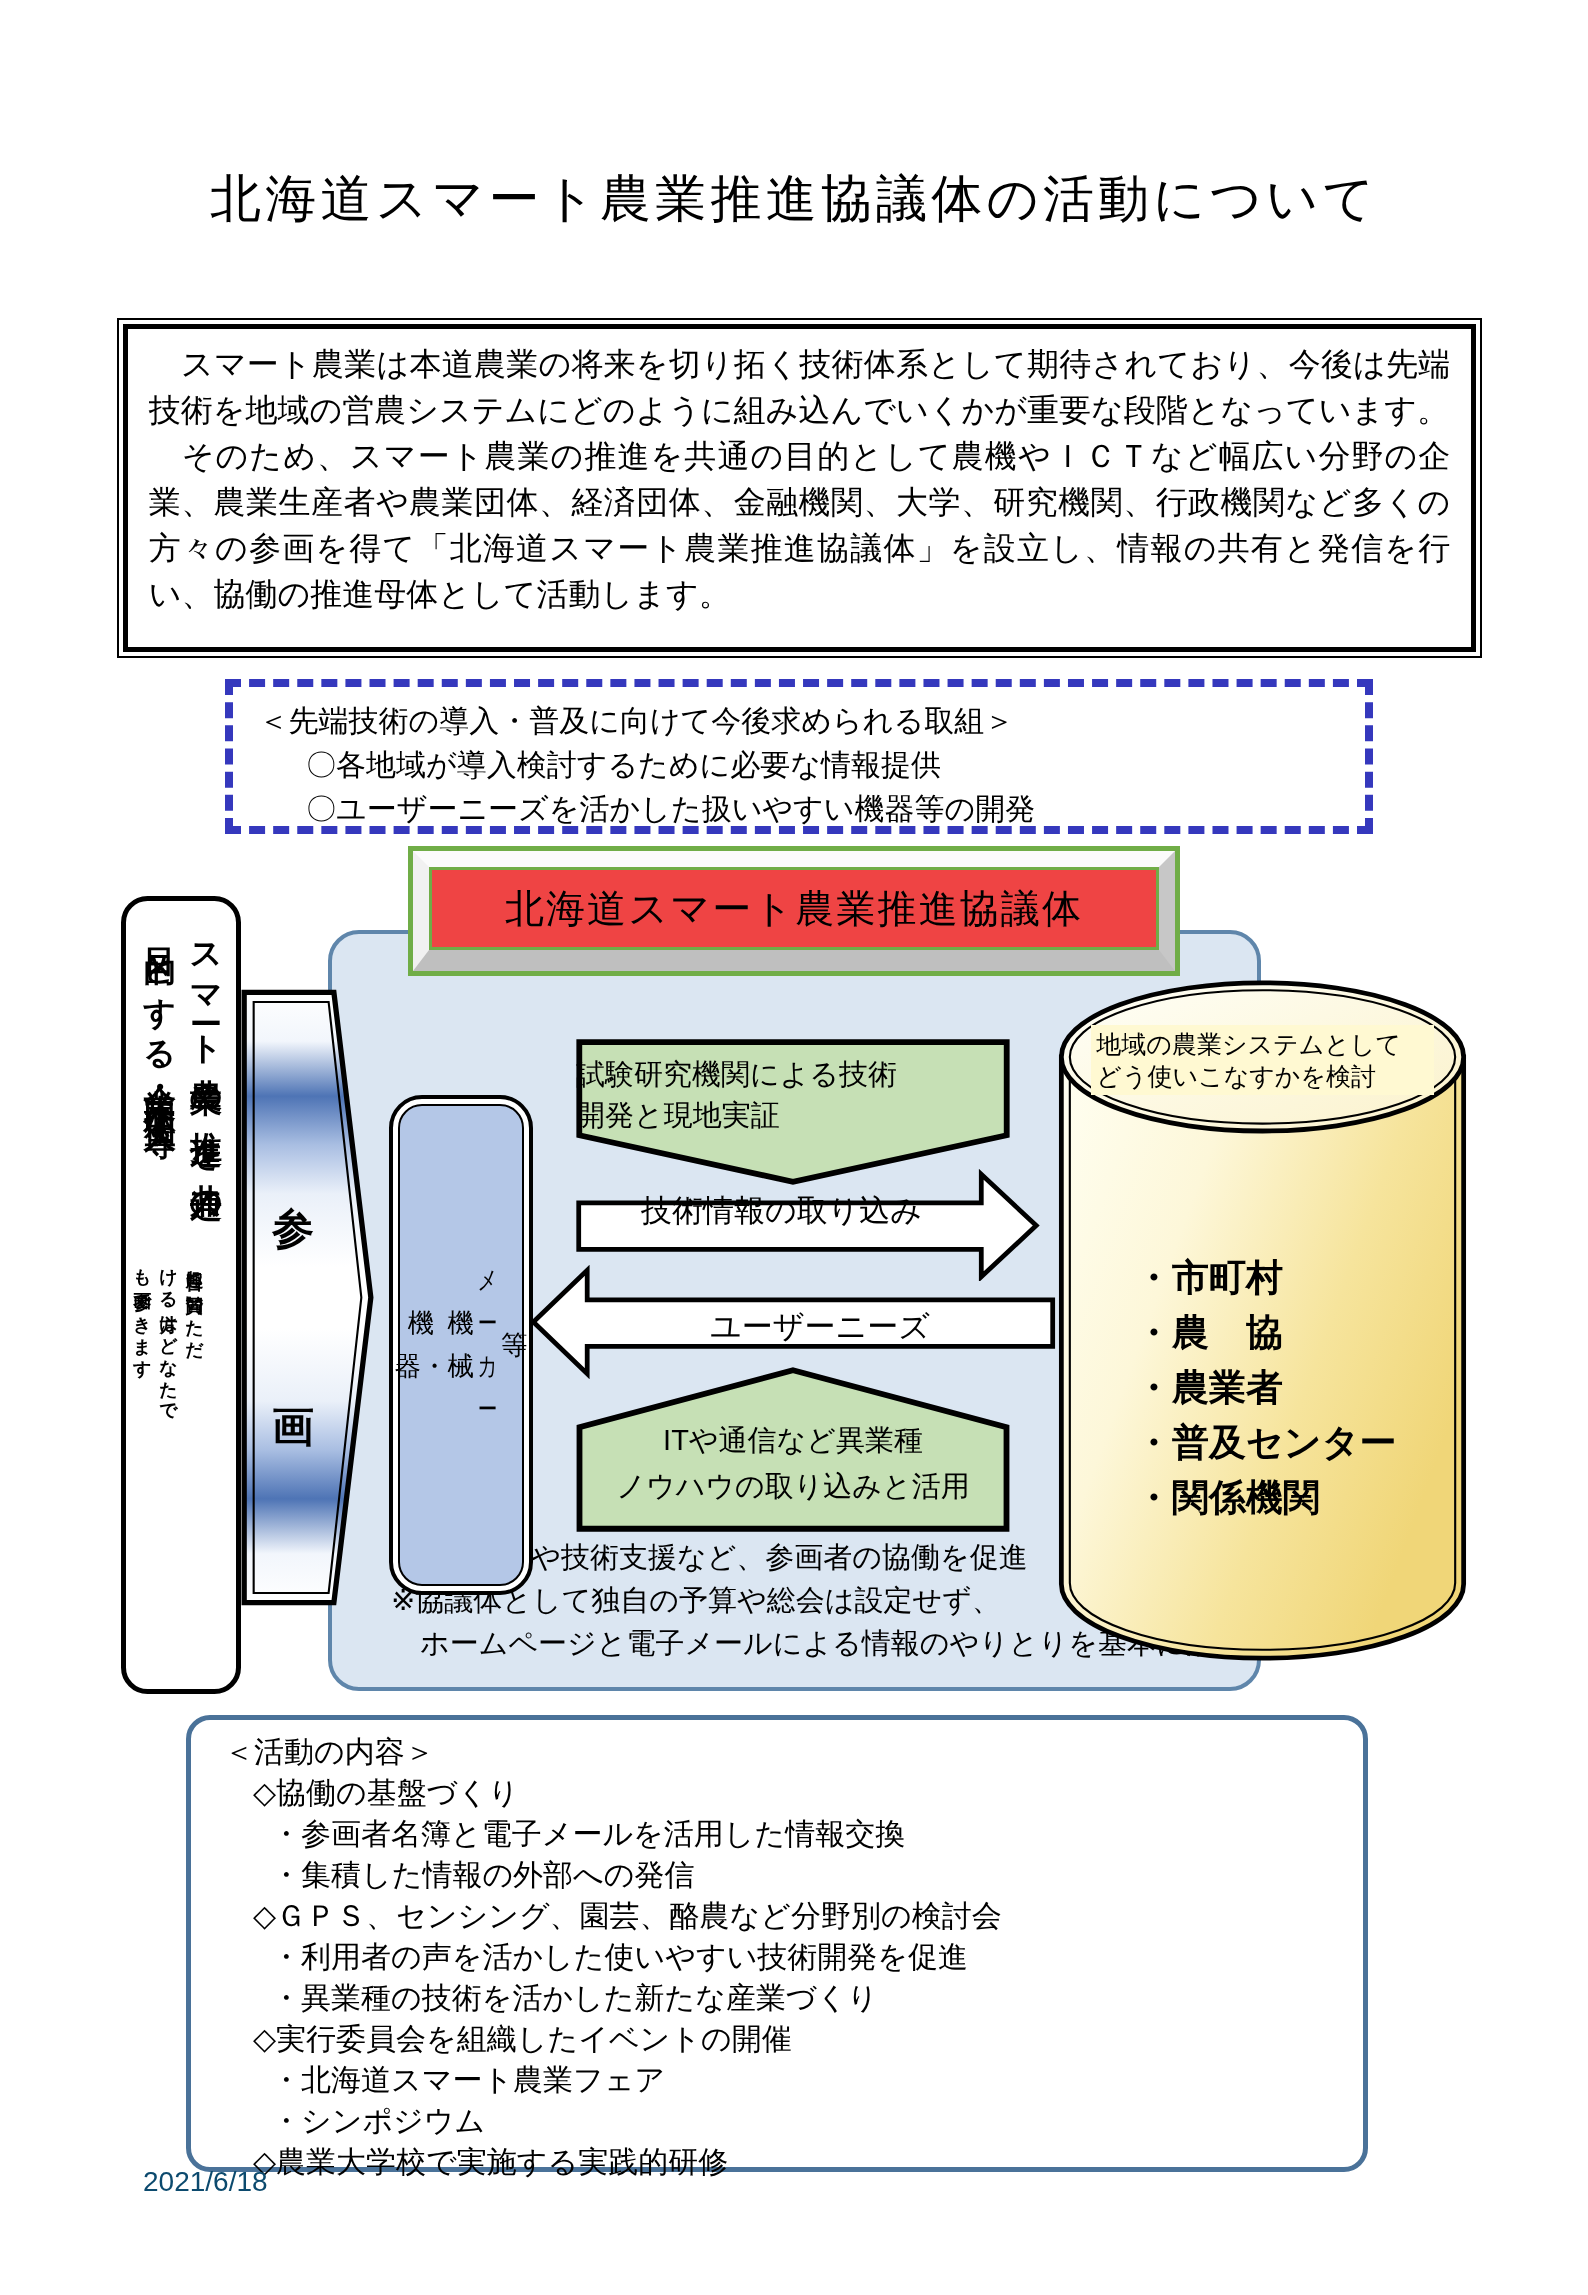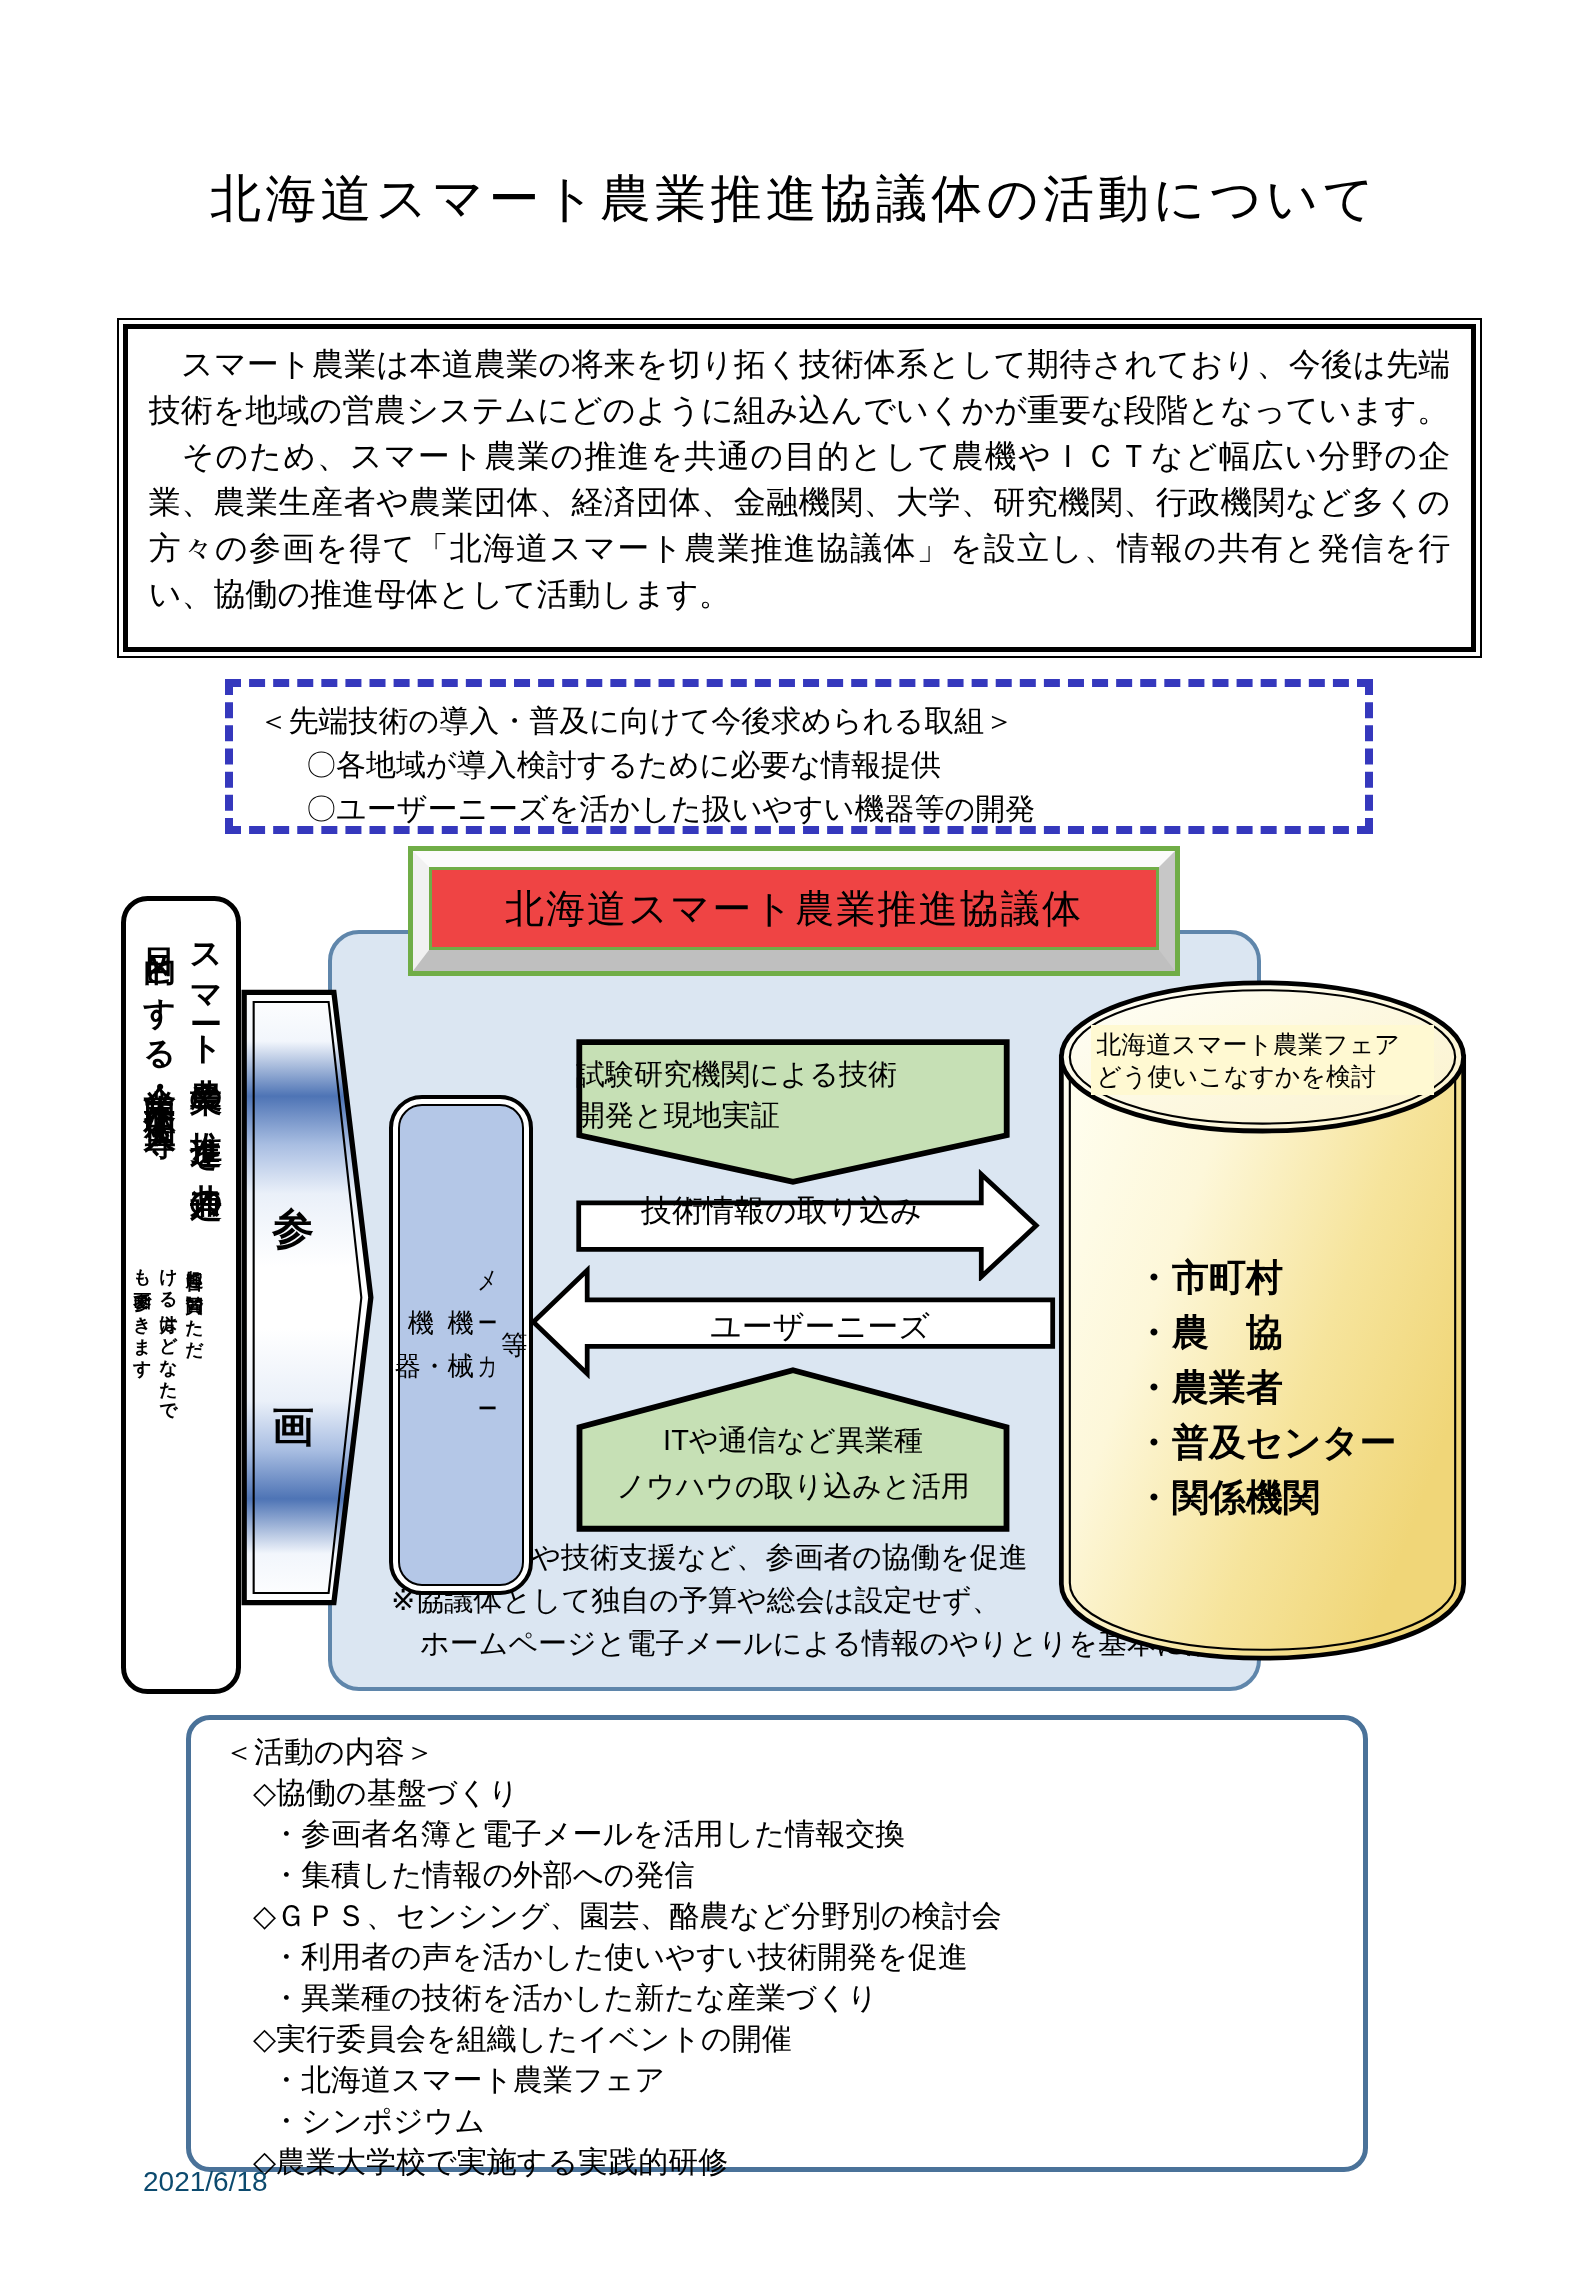--- a/index.html
+++ b/index.html
@@ -251,21 +251,21 @@
         <stop offset="0" stop-color="#fffff8"></stop>
         <stop offset="1" stop-color="#fbf3cf"></stop>
       </linearGradient>
     </defs>
     <path d="M12 152 V1148 A380 140 0 0 0 772 1148 V152 Z" fill="url(#cylGrad)" stroke="#000" stroke-width="9"></path>
     <path d="M28 160 V1146 A364 126 0 0 0 756 1146 V160" fill="none" stroke="#000" stroke-width="4"></path>
     <ellipse cx="392" cy="152" rx="380" ry="140" fill="url(#cylTopGrad)" stroke="#000" stroke-width="9"></ellipse>
     <ellipse cx="392" cy="152" rx="364" ry="126" fill="none" stroke="#000" stroke-width="4"></ellipse>
   </svg>
   <div class="abs cyl-caption">
-    <div>北海道スマート農業フェア</div>
+    <div>地域の農業システムとして</div>
     <div>どう使いこなすかを検討</div>
   </div>
   <div class="abs cyl-members">
     <div>・市町村</div>
     <div>・農　協</div>
     <div>・農業者</div>
     <div>・普及センター</div>
     <div>・関係機関</div>
   </div>
 

